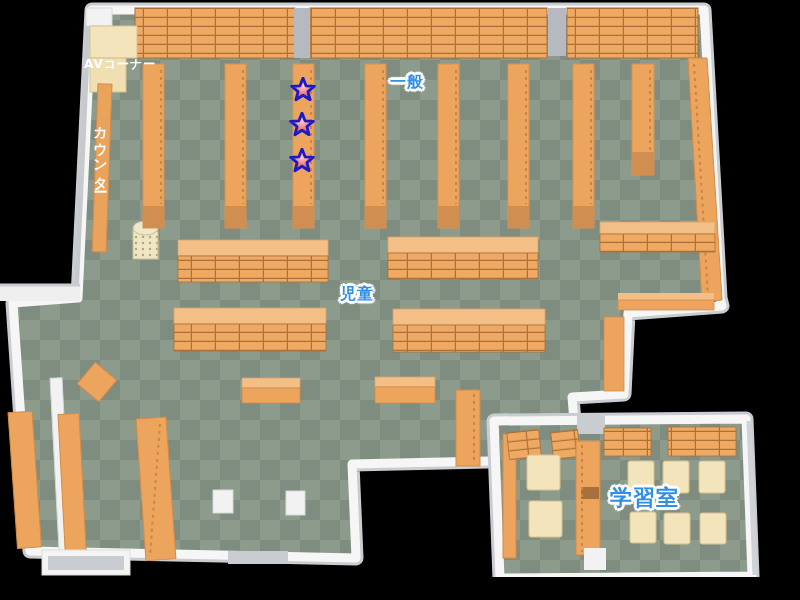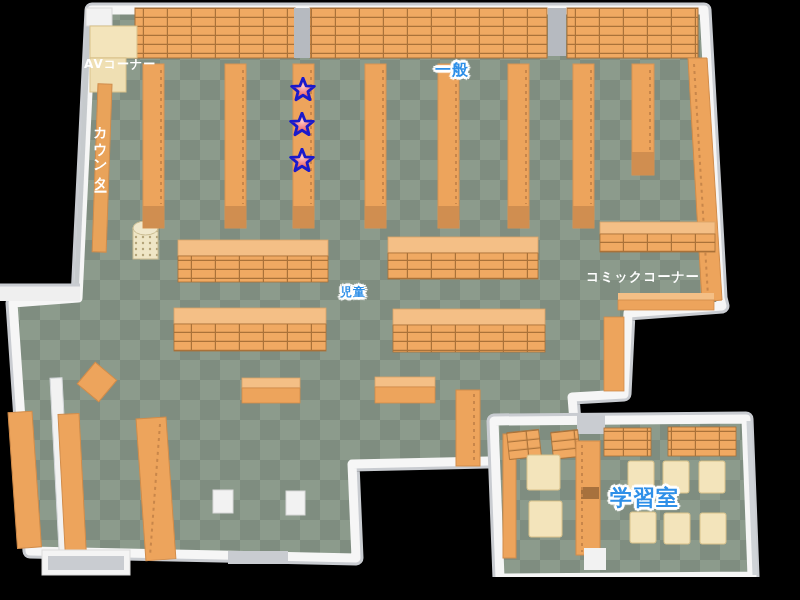--- a/index.html
+++ b/index.html
@@ -12,22 +12,22 @@
     text-shadow:-2px 0 0 #3f97ea,2px 0 0 #3f97ea,0 -2px 0 #3f97ea,0 2px 0 #3f97ea,
 **-1px -1px 0 #3f97ea**,1px -1px 0 #3f97ea,-1px 1px 0 #3f97ea,1px 1px 0 #3f97ea,
     -2px -2px 1px #3f97ea,2px 2px 1px #3f97ea,2px -2px 1px #3f97ea,-2px 2px 1px #3f97ea;}
   
   .lbl-blue{color:#2e8fe8;
     text-shadow:-2px 0 0 #fff,2px 0 0 #fff,0 -2px 0 #fff,0 2px 0 #fff,
     -2px -2px 0 #fff,2px -2px 0 #fff,-2px 2px 0 #fff,2px 2px 0 #fff,
     -3px 0 1px #fff,3px 0 1px #fff,0 -3px 1px #fff,0 3px 1px #fff;}
   #lbl-av{left:84px;top:56px;font-size:12px;}
   #lbl-counter{left:92px;top:116px;font-size:14px;writing-mode:vertical-rl;text-orientation:upright;}
-  #lbl-general{left:390px;top:60px;font-size:16px;margin-left:45px;}
-  #lbl-children{left:340px;top:284px;font-size:12px;}
+  #lbl-general{left:390px;top:72px;font-size:16px;}
+  #lbl-children{left:340px;top:284px;font-size:16px;}
   #lbl-comic{left:586px;top:268px;font-size:13px;}
   #lbl-study{left:610px;top:483px;font-size:22px;}
   .star-marker{position:absolute;width:26px;height:26px;z-index:4;cursor:pointer;}
 </style>
 </head>
 <body>
 
 <div class="stage">
 
 <svg width="800" height="600" viewBox="0 0 800 600">
@@ -215,16 +215,15 @@
       </defs>
       <path d="M13,1 L16.06,8.79 L24.41,9.29 L17.95,14.61 L20.05,22.71 L13,18.2 L5.95,22.71 L8.05,14.61 L1.59,9.29 L9.94,8.79 Z" fill="url(#sg)" stroke="#1a1acc" stroke-width="2.8" stroke-linejoin="round"></path>
     </svg>
   </span>
     </div>
 
 <div class="map-label lbl-white" id="lbl-av">AVコーナー</div>
 <div class="map-label lbl-white" id="lbl-counter">カウンター</div>
 <div class="map-label lbl-blue" id="lbl-general">一般</div>
 <div class="map-label lbl-blue" id="lbl-children">児童</div>
-<div class="map-label lbl-white" id="lbl-comic">コミックコーナー</div>
 <div class="map-label lbl-blue" id="lbl-study">学習室</div>
 
 </div>
 
 </body></html>

